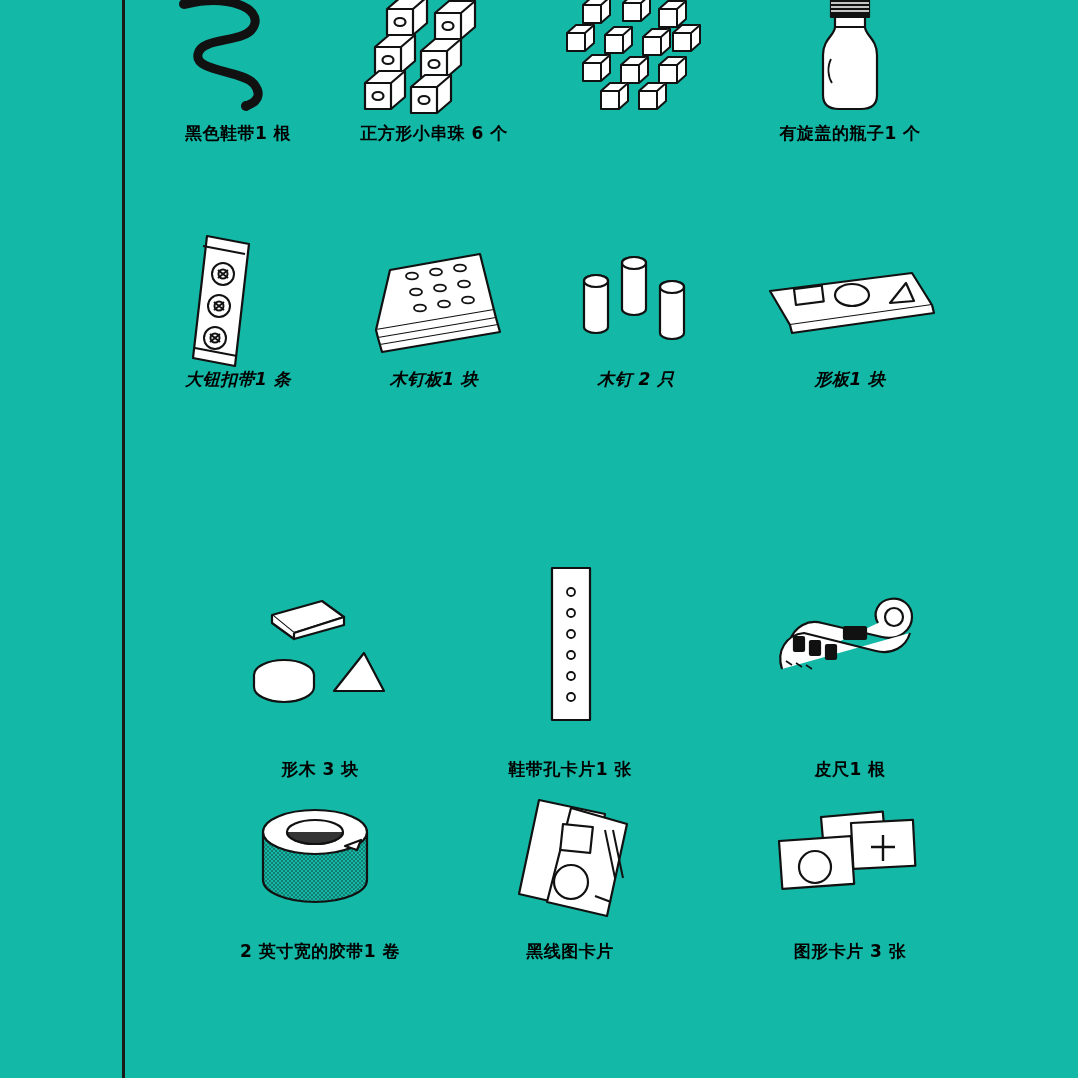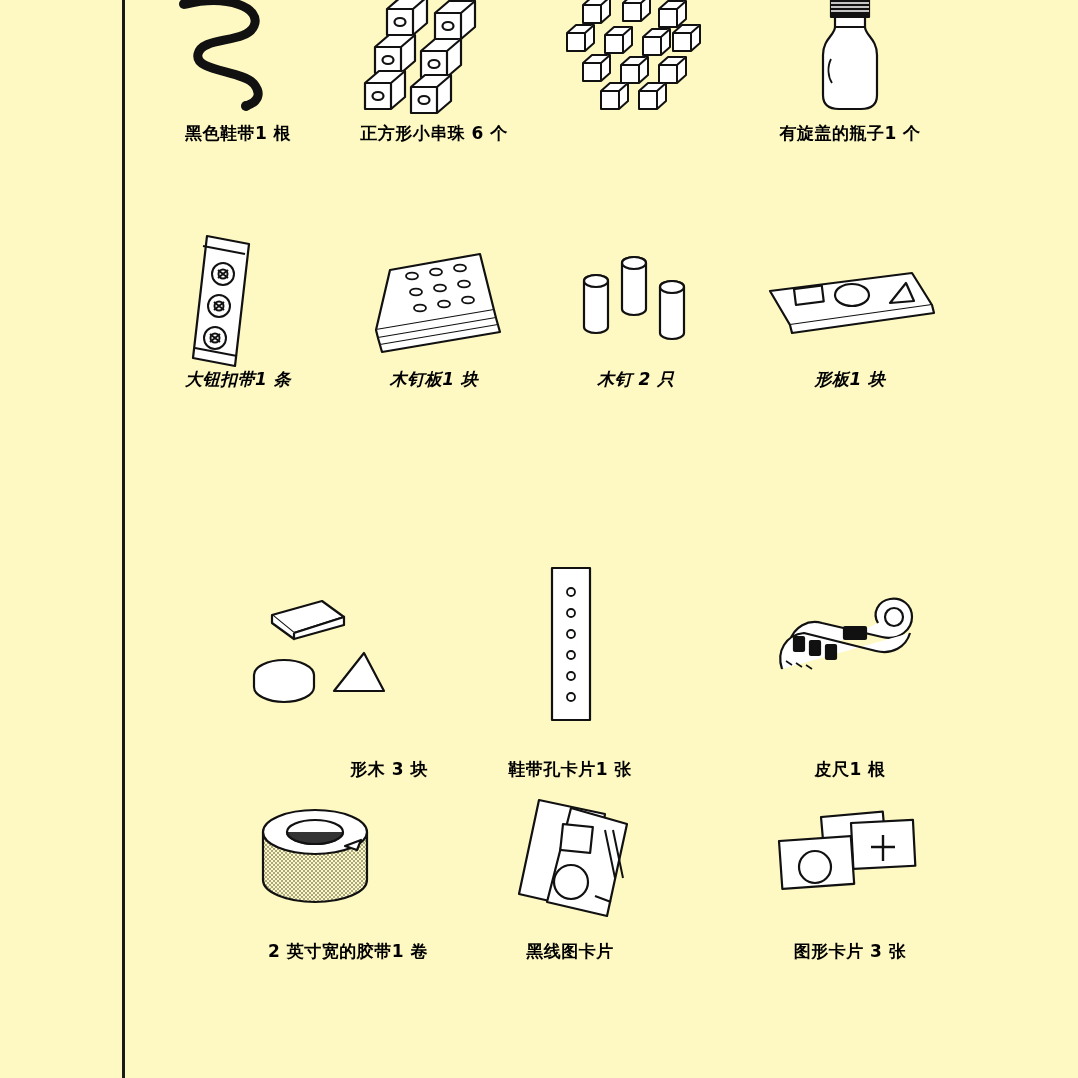--- a/index.html
+++ b/index.html
@@ -11,21 +11,21 @@
     width: 1078px;
     height: 1078px;
     font-family: "Liberation Sans", sans-serif;
     color: #000;
     position: relative;
     overflow: hidden;
   }
   .page {
     position: absolute;
     inset: 0;
-    background: #fef9c3;
+    background: #14b8a6;
     padding-left: 48px;
   }
   
   .margin-rule {
     position: absolute;
     left: 122px;
     top: 0;
     width: 3px;
     height: 1078px;
     background: #1a1a1a;
@@ -62,21 +62,21 @@
   .r1 { top: -4px; }
   .r2 { top: 242px; font-style: italic; }
   .r3 { top: 552px; }
   .r4 { top: 786px; }
 
   .c1 { left: 0px;   width: 216px; }
   .c2 { left: 196px; width: 216px; }
   .c3 { left: 398px; width: 216px; }
   .c4 { left: 600px; width: 240px; }
 
-  .c1b { left: 82px;  width: 216px; text-align: right; }
+  .c1b { left: 82px;  width: 216px; }
   .c2b { left: 330px; width: 220px; }
   .c3b { left: 600px; width: 240px; }
 
   svg { display: block; overflow: visible; }
 </style>
 </head>
 <body>
 
 <div class="page">
 

